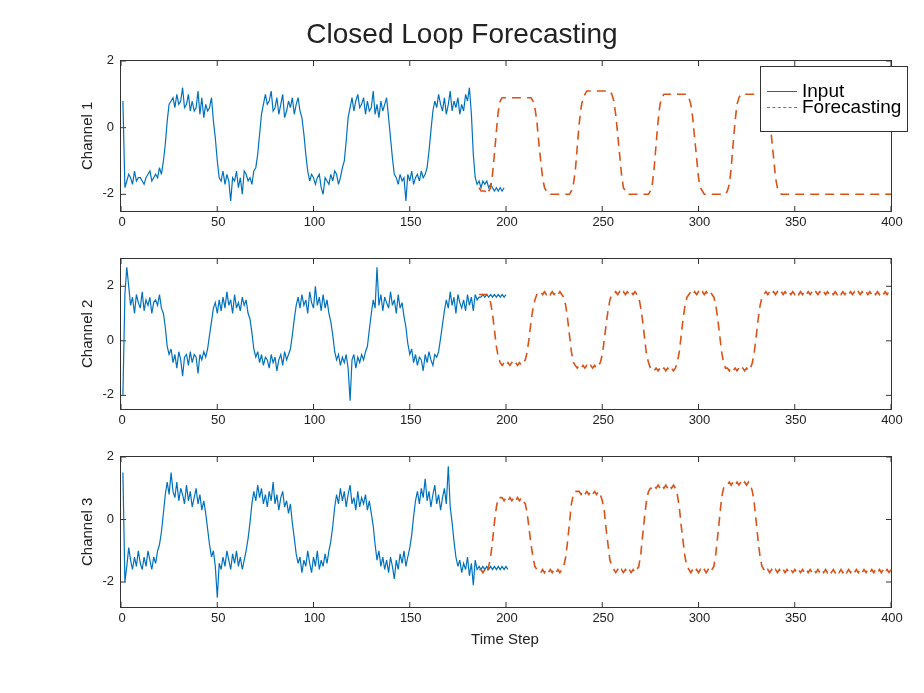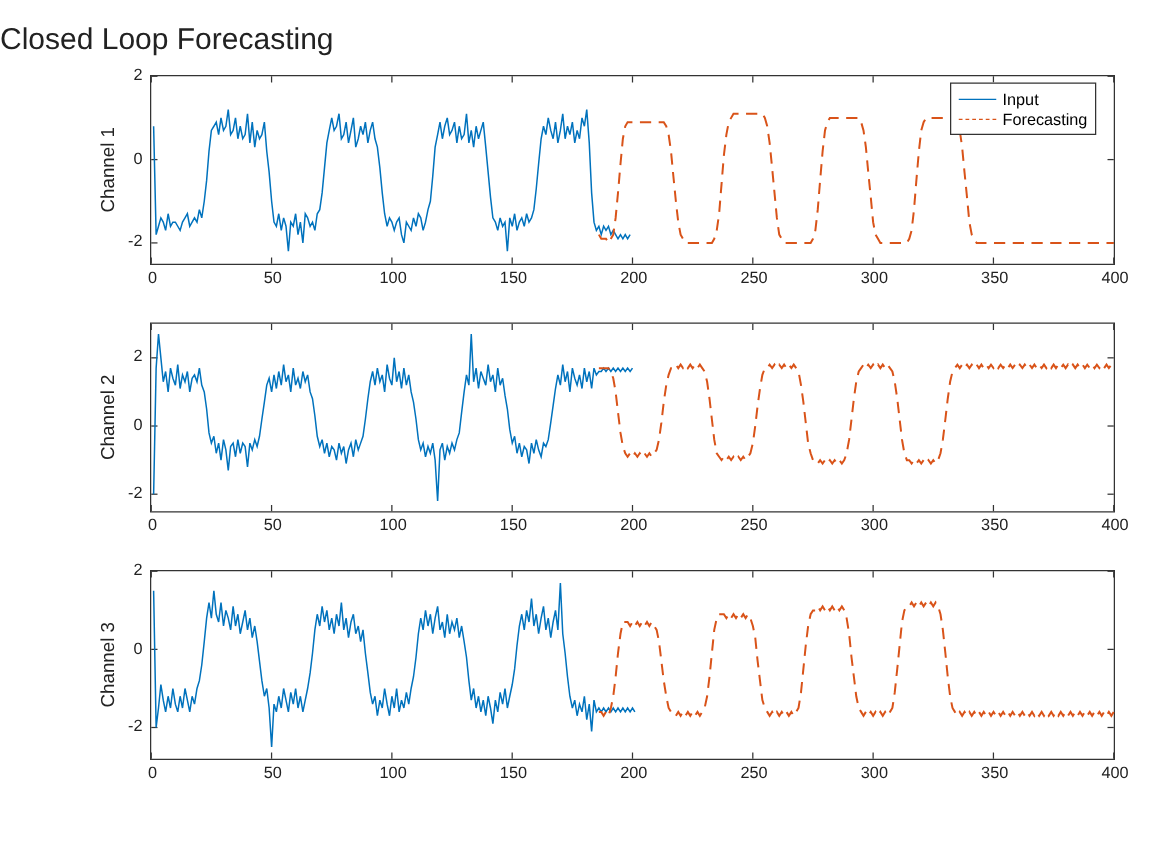--- a/index.html
+++ b/index.html
@@ -12,22 +12,23 @@
     position: relative;
   }
   .figure {
     position: absolute;
     left: 0; top: 0;
     width: 924px; height: 693px;
   }
   .title {
     position: absolute;
     width: 100%;
+    text-align: center;
     top: 18px;
-    font-size: 24px;
+    font-size: 28px;
     color: #222;
   }
   .plot {
     position: absolute;
     border: 1px solid #333;
     background: #fff;
   }
   .ylabel {
     position: absolute;
     font-size: 15px;
@@ -45,22 +46,22 @@
   }
   .tick {
     position: absolute;
     font-size: 13px;
     color: #222;
   }
   .legend {
     position: absolute;
     background: #fff;
     border: 1px solid #333;
-    font-size: 13px;
-    padding: 4px 6px;
+    font-size: 19px;
+    padding: 16px 6px;
   }
   .legend-row {
     display: flex;
     align-items: center;
     gap: 5px;
     height: 16px;
   }
   .legend-line {
     width: 30px;
     height: 0;
@@ -174,20 +175,21 @@
         <line x1="0" y1="62.5" x2="5" y2="62.5" stroke="#333" stroke-width="1"></line>
         <line x1="770" y1="62.5" x2="765" y2="62.5" stroke="#333" stroke-width="1"></line>
         <line x1="0" y1="0" x2="5" y2="0" stroke="#333" stroke-width="1"></line>
         <line x1="770" y1="0" x2="765" y2="0" stroke="#333" stroke-width="1"></line>
         <path d="M1.9 15.6 L3.9 125.0 L5.8 109.4 L7.7 90.6 L9.6 103.1 L11.5 112.5 L13.5 100.0 L15.4 109.4 L17.3 93.8 L19.3 106.3 L21.2 112.5 L23.1 100.0 L25.0 109.4 L27.0 93.8 L28.9 103.1 L30.8 112.5 L32.7 100.0 L34.6 106.3 L36.6 93.8 L38.5 87.5 L40.4 75.0 L42.4 56.3 L44.3 37.5 L46.2 25.0 L48.1 37.5 L50.1 15.6 L52.0 34.4 L53.9 40.6 L55.8 25.0 L57.8 43.8 L59.7 31.3 L61.6 37.5 L63.5 46.9 L65.5 28.1 L67.4 43.8 L69.3 34.4 L71.2 50.0 L73.2 40.6 L75.1 31.3 L77.0 46.9 L78.9 37.5 L80.8 53.1 L82.8 43.8 L84.7 56.3 L86.6 71.9 L88.5 87.5 L90.5 100.0 L92.4 93.8 L94.3 109.4 L96.3 140.6 L98.2 106.3 L100.1 112.5 L102.0 100.0 L104.0 109.4 L105.9 93.8 L107.8 103.1 L109.7 112.5 L111.6 96.9 L113.6 106.3 L115.5 93.8 L117.4 109.4 L119.3 100.0 L121.3 112.5 L123.2 103.1 L125.1 93.8 L127.1 81.3 L129.0 65.6 L130.9 46.9 L132.8 34.4 L134.8 43.8 L136.7 28.1 L138.6 40.6 L140.5 31.3 L142.4 46.9 L144.4 37.5 L146.3 50.0 L148.2 34.4 L150.2 43.8 L152.1 25.0 L154.0 46.9 L155.9 37.5 L157.8 53.1 L159.8 40.6 L161.7 34.4 L163.6 50.0 L165.6 43.8 L167.5 56.3 L169.4 46.9 L171.3 65.6 L173.3 81.3 L175.2 96.9 L177.1 106.3 L179.0 100.0 L180.9 115.6 L182.9 103.1 L184.8 109.4 L186.7 93.8 L188.7 106.3 L190.6 115.6 L192.5 100.0 L194.4 109.4 L196.3 93.8 L198.3 112.5 L200.2 103.1 L202.1 109.4 L204.1 96.9 L206.0 106.3 L207.9 93.8 L209.8 84.4 L211.8 68.8 L213.7 50.0 L215.6 37.5 L217.5 46.9 L219.4 31.3 L221.4 43.8 L223.3 34.4 L225.2 50.0 L227.1 37.5 L229.1 28.1 L231.0 46.9 L232.9 40.6 L234.8 53.1 L236.8 34.4 L238.7 50.0 L240.6 40.6 L242.6 46.9 L244.5 37.5 L246.4 53.1 L248.3 43.8 L250.3 56.3 L252.2 68.8 L254.1 87.5 L256.0 103.1 L257.9 93.8 L259.9 109.4 L261.8 100.0 L263.7 112.5 L265.6 103.1 L267.6 115.6 L269.5 100.0 L271.4 109.4 L273.3 121.9 L275.3 103.1 L277.2 112.5 L279.1 96.9 L281.1 106.3 L283.0 93.8 L284.9 109.4 L286.8 100.0 L288.8 90.6 L290.7 78.1 L292.6 59.4 L294.5 43.8 L296.4 34.4 L298.4 46.9 L300.3 31.3 L302.2 40.6 L304.2 21.9 L306.1 43.8 L308.0 34.4 L309.9 50.0 L311.9 37.5 L313.8 28.1 L315.7 46.9 L317.6 37.5 L319.6 53.1 L321.5 40.6 L323.4 31.3 L325.3 46.9 L327.3 9.4 L329.2 50.0 L331.1 65.6 L333.0 84.4 L334.9 100.0 L336.9 109.4 L338.8 103.1 L340.7 115.6 L342.6 106.3 L344.6 112.5 L346.5 100.0 L348.4 118.8 L350.4 106.3 L352.3 128.1 L354.2 103.1 L356.1 112.5 L358.1 109.4 L360.0 112.5 L361.9 109.4 L363.8 112.5 L365.8 109.4 L367.7 112.5 L369.6 109.4 L371.5 112.5 L373.4 109.4 L375.4 112.5 L377.3 109.4 L379.2 112.5 L381.1 109.4 L383.1 112.5 L385.0 109.4 L386.9 112.5 " stroke="#0072BD" fill="none" stroke-width="1.2"></path>
         <path d="M358.1 112.5 L360.0 112.5 L361.9 115.6 L363.8 112.5 L365.8 115.6 L367.7 109.4 L369.6 100.0 L371.5 84.4 L373.4 65.6 L375.4 50.0 L377.3 40.6 L379.2 40.6 L381.1 40.6 L383.1 43.8 L385.0 40.6 L386.9 43.8 L388.9 40.6 L390.8 43.8 L392.7 40.6 L394.6 43.8 L396.6 40.6 L398.5 43.8 L400.4 40.6 L402.3 43.8 L404.3 46.9 L406.2 56.3 L408.1 71.9 L410.0 87.5 L412.0 100.0 L413.9 109.4 L415.8 112.5 L417.7 112.5 L419.7 115.6 L421.6 112.5 L423.5 115.6 L425.4 112.5 L427.4 115.6 L429.3 112.5 L431.2 115.6 L433.1 112.5 L435.0 115.6 L437.0 112.5 L438.9 115.6 L440.8 112.5 L442.7 109.4 L444.7 100.0 L446.6 84.4 L448.5 65.6 L450.4 46.9 L452.4 37.5 L454.3 34.4 L456.2 34.4 L458.1 34.4 L460.1 37.5 L462.0 34.4 L463.9 37.5 L465.8 34.4 L467.8 37.5 L469.7 34.4 L471.6 37.5 L473.6 34.4 L475.5 37.5 L477.4 34.4 L479.3 37.5 L481.3 43.8 L483.2 53.1 L485.1 71.9 L487.0 87.5 L488.9 103.1 L490.9 109.4 L492.8 112.5 L494.7 115.6 L496.7 112.5 L498.6 115.6 L500.5 112.5 L502.4 115.6 L504.4 112.5 L506.3 115.6 L508.2 112.5 L510.1 115.6 L512.1 112.5 L514.0 115.6 L515.9 112.5 L517.8 109.4 L519.8 96.9 L521.7 78.1 L523.6 59.4 L525.5 43.8 L527.5 34.4 L529.4 31.3 L531.3 31.3 L533.2 28.1 L535.1 31.3 L537.1 28.1 L539.0 31.3 L540.9 28.1 L542.9 31.3 L544.8 28.1 L546.7 31.3 L548.6 28.1 L550.5 31.3 L552.5 28.1 L554.4 31.3 L556.3 37.5 L558.3 50.0 L560.2 68.8 L562.1 84.4 L564.0 100.0 L566.0 109.4 L567.9 112.5 L569.8 115.6 L571.7 112.5 L573.6 115.6 L575.6 112.5 L577.5 115.6 L579.4 112.5 L581.4 115.6 L583.3 112.5 L585.2 115.6 L587.1 112.5 L589.0 115.6 L591.0 112.5 L592.9 109.4 L594.8 96.9 L596.8 78.1 L598.7 59.4 L600.6 40.6 L602.5 31.3 L604.5 28.1 L606.4 28.1 L608.3 25.0 L610.2 28.1 L612.1 25.0 L614.1 28.1 L616.0 25.0 L617.9 28.1 L619.9 25.0 L621.8 28.1 L623.7 25.0 L625.6 28.1 L627.5 25.0 L629.5 28.1 L631.4 34.4 L633.3 46.9 L635.3 65.6 L637.2 84.4 L639.1 100.0 L641.0 109.4 L642.9 112.5 L644.9 115.6 L646.8 112.5 L648.7 115.6 L650.6 112.5 L652.6 115.6 L654.5 112.5 L656.4 115.6 L658.4 112.5 L660.3 115.6 L662.2 112.5 L664.1 115.6 L666.0 112.5 L668.0 115.6 L669.9 112.5 L671.8 115.6 L673.8 112.5 L675.7 115.6 L677.6 112.5 L679.5 115.6 L681.5 112.5 L683.4 115.6 L685.3 112.5 L687.2 115.6 L689.1 112.5 L691.1 115.6 L693.0 112.5 L694.9 115.6 L696.9 112.5 L698.8 115.6 L700.7 112.5 L702.6 115.6 L704.6 112.5 L706.5 115.6 L708.4 112.5 L710.3 115.6 L712.3 112.5 L714.2 115.6 L716.1 112.5 L718.0 115.6 L720.0 112.5 L721.9 115.6 L723.8 112.5 L725.7 115.6 L727.6 112.5 L729.6 115.6 L731.5 112.5 L733.4 115.6 L735.4 112.5 L737.3 115.6 L739.2 112.5 L741.1 115.6 L743.0 112.5 L745.0 115.6 L746.9 112.5 L748.8 115.6 L750.8 112.5 L752.7 115.6 L754.6 112.5 L756.5 115.6 L758.5 112.5 L760.4 115.6 L762.3 112.5 L764.2 115.6 L766.1 112.5 L768.1 115.6 L770.0 112.5 " stroke="#D95319" fill="none" stroke-width="1.6" stroke-dasharray="9 6"></path>
       </svg>
   </div>
   <div id="ylabel-2" class="ylabel" style="left: 78px; top: 566px;">Channel 3</div>
 
+  <div id="xlabel" class="xlabel" style="left: 120px; width: 770px; top: 630px;">Time Step</div>
 
   <div id="ticks-container">
       <div class="tick" style="right: 810px; top: 185.333px;">-2</div>
       <div class="tick" style="right: 810px; top: 118.667px;">0</div>
       <div class="tick" style="right: 810px; top: 52px;">2</div>
       <div class="tick" style="left: 110px; top: 214px; width: 24px; text-align: center;">0</div>
       <div class="tick" style="left: 206.25px; top: 214px; width: 24px; text-align: center;">50</div>
       <div class="tick" style="left: 302.5px; top: 214px; width: 24px; text-align: center;">100</div>
       <div class="tick" style="left: 398.75px; top: 214px; width: 24px; text-align: center;">150</div>
       <div class="tick" style="left: 495px; top: 214px; width: 24px; text-align: center;">200</div>

